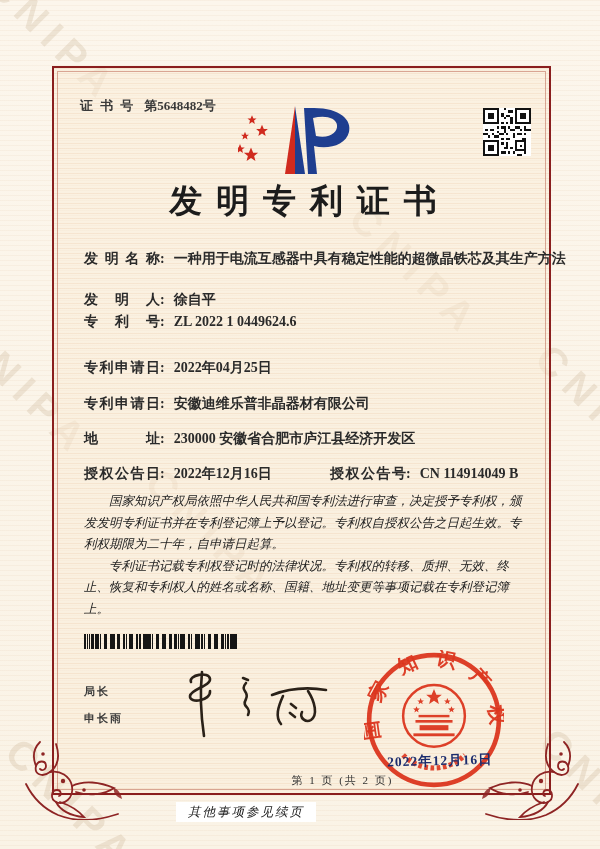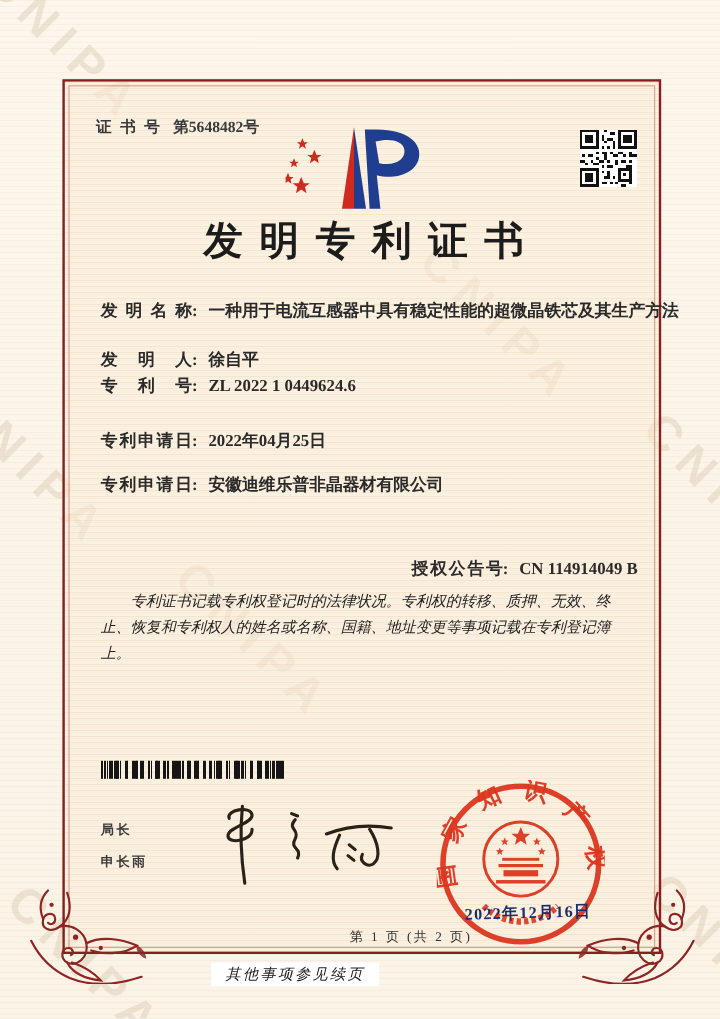--- a/index.html
+++ b/index.html
@@ -37,21 +37,21 @@
     left:52px;top:179px;width:502px;text-align:center;
     font-size:33px;font-weight:bold;color:#1c1c1c;
     letter-spacing:0.42em;text-indent:0.42em;
   }
   
   .frow{left:84px;font-size:14px;font-weight:bold;color:#2a2a2a;white-space:nowrap;}
   .flabel{display:inline-block;width:76px;text-align:justify;text-align-last:justify;}
   .fvalue{margin-left:9px;}
   .r1{top:250px;} .r2{top:291px;font-family:Liberation Serif, serif;} .r3{top:313px;} .r4{top:359px;}
   .r5{top:395px;} .r6{top:430px;} .r7{top:465px;}
-  .frow.second{left:330px;margin-left:13px;}
+  .frow.second{left:330px;}
   
   .body-text{
     left:84px;top:491px;width:438px;font-size:12.5px;line-height:21.5px;
     font-style:italic;color:#222;
   }
   .body-text p{margin:0;text-indent:2em;}
   
   .barcode{
     left:84px;top:634px;width:156px;height:15px;
     background:
@@ -194,25 +194,32 @@
   </div>
   <div class="abs frow r3">
     <span class="flabel">专利号</span><span>:</span><span class="fvalue">ZL 2022 1 0449624.6</span>
   </div>
   <div class="abs frow r4">
     <span class="flabel">专利申请日</span><span>:</span><span class="fvalue">2022年04月25日</span>
   </div>
   <div class="abs frow r5">
     <span class="flabel">专利申请日</span><span>:</span><span class="fvalue">安徽迪维乐普非晶器材有限公司</span>
   </div>
+  <div class="abs frow r6">
+    <span class="flabel">地址</span><span>:</span><span class="fvalue">230000 安徽省合肥市庐江县经济开发区</span>
+  </div>
+  <div class="abs frow r7">
+    <span class="flabel">授权公告日</span><span>:</span><span class="fvalue">2022年12月16日</span>
+  </div>
   <div class="abs frow r7 second">
     <span class="flabel">授权公告号</span><span>:</span><span class="fvalue">CN 114914049 B</span>
   </div>
 
   <div class="abs body-text">
+    <p>国家知识产权局依照中华人民共和国专利法进行审查，决定授予专利权，颁发发明专利证书并在专利登记簿上予以登记。专利权自授权公告之日起生效。专利权期限为二十年，自申请日起算。</p>
     <p>专利证书记载专利权登记时的法律状况。专利权的转移、质押、无效、终止、恢复和专利权人的姓名或名称、国籍、地址变更等事项记载在专利登记簿上。</p>
   </div>
 
   <div class="abs barcode"></div>
 
   <div class="abs official o1">局长</div>
   <div class="abs official o2">申长雨</div>
 
   <div class="abs signature">
     <svg width="160" height="85" viewBox="0 0 160 85">

